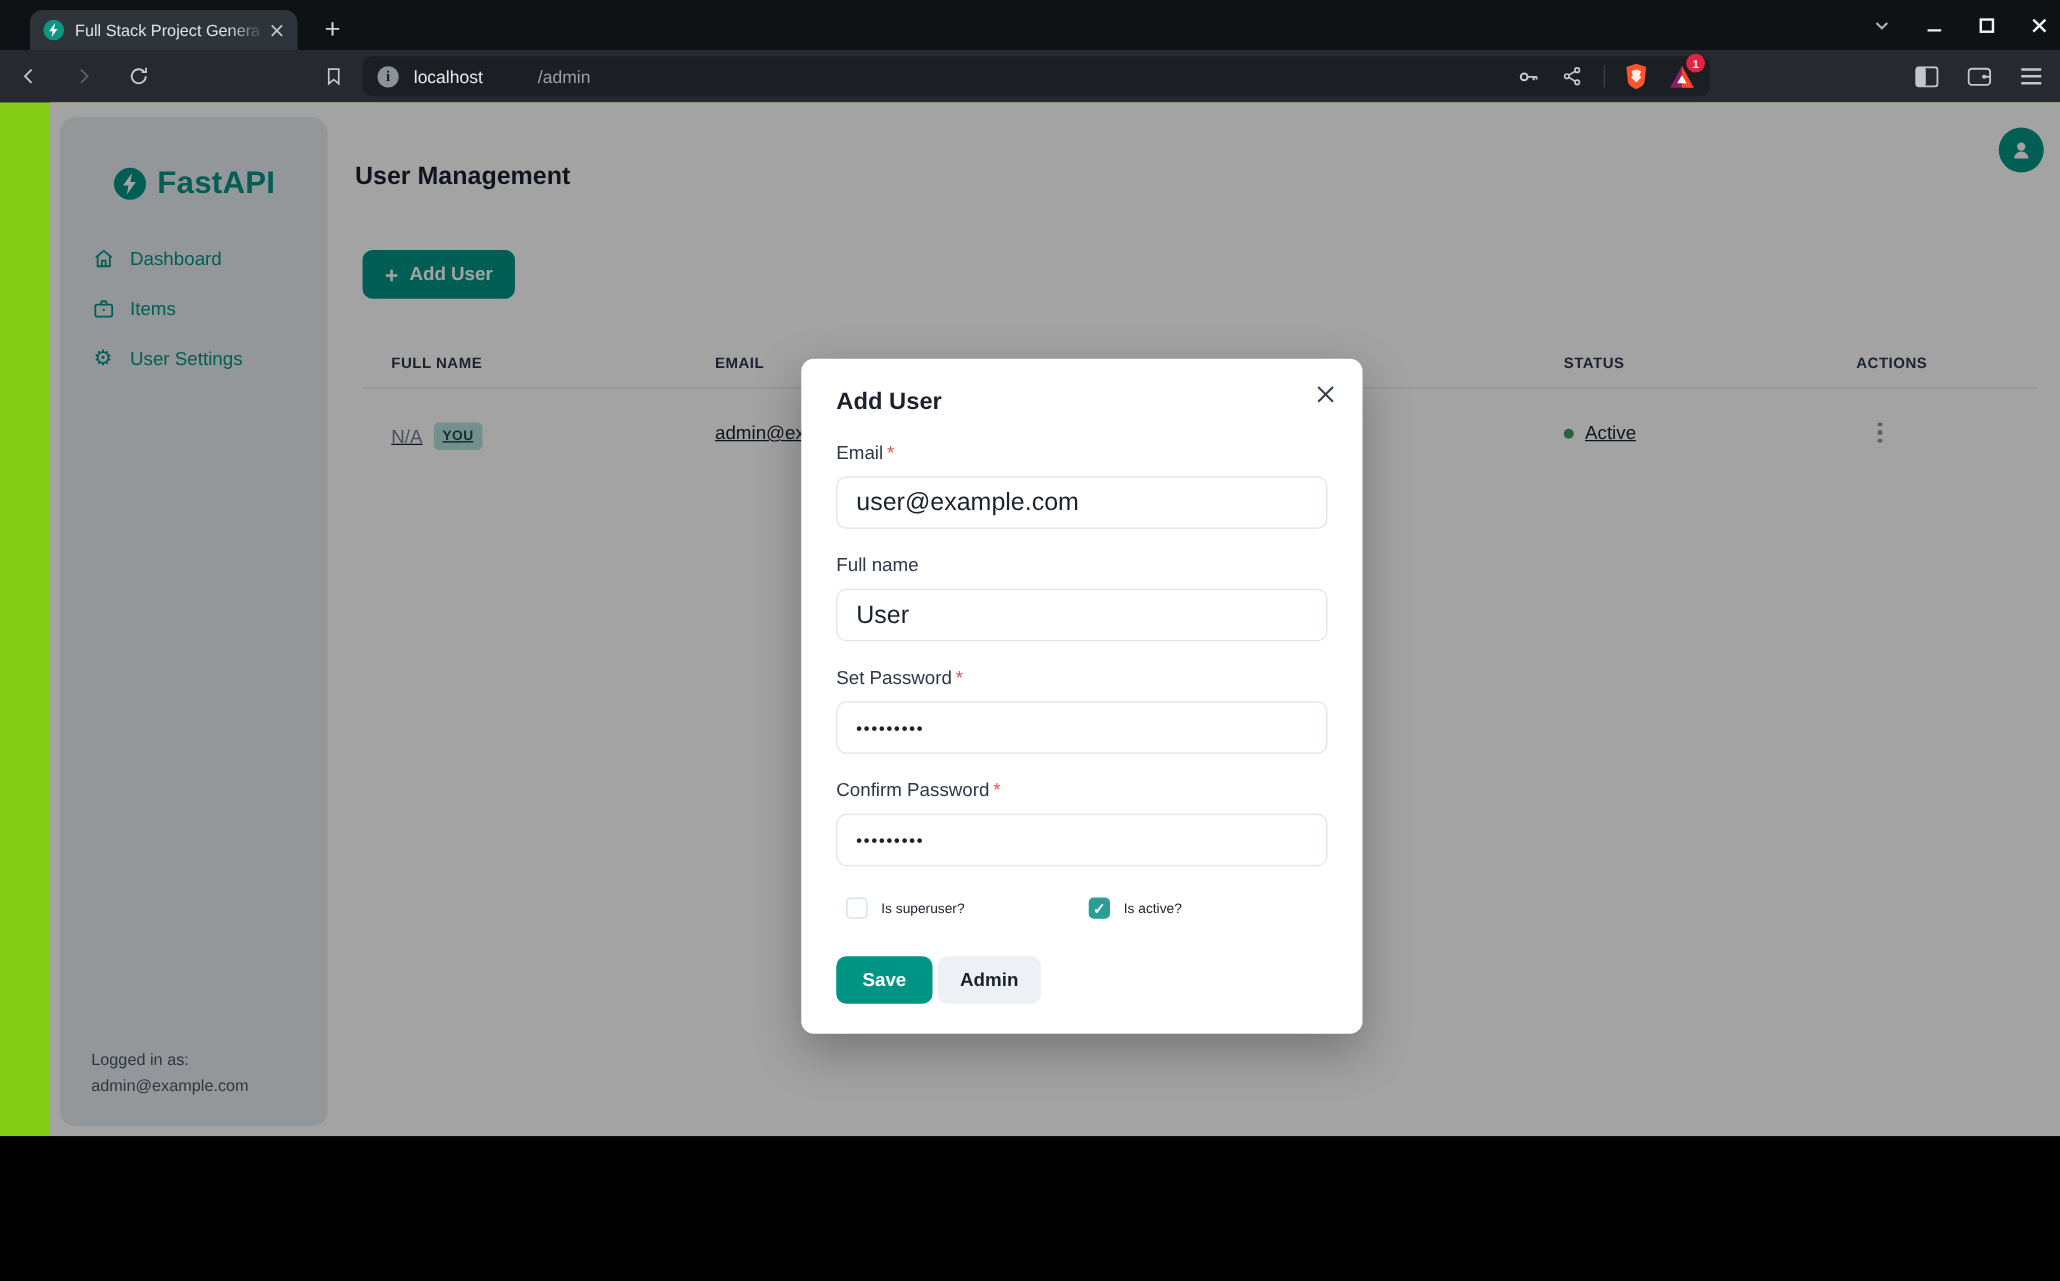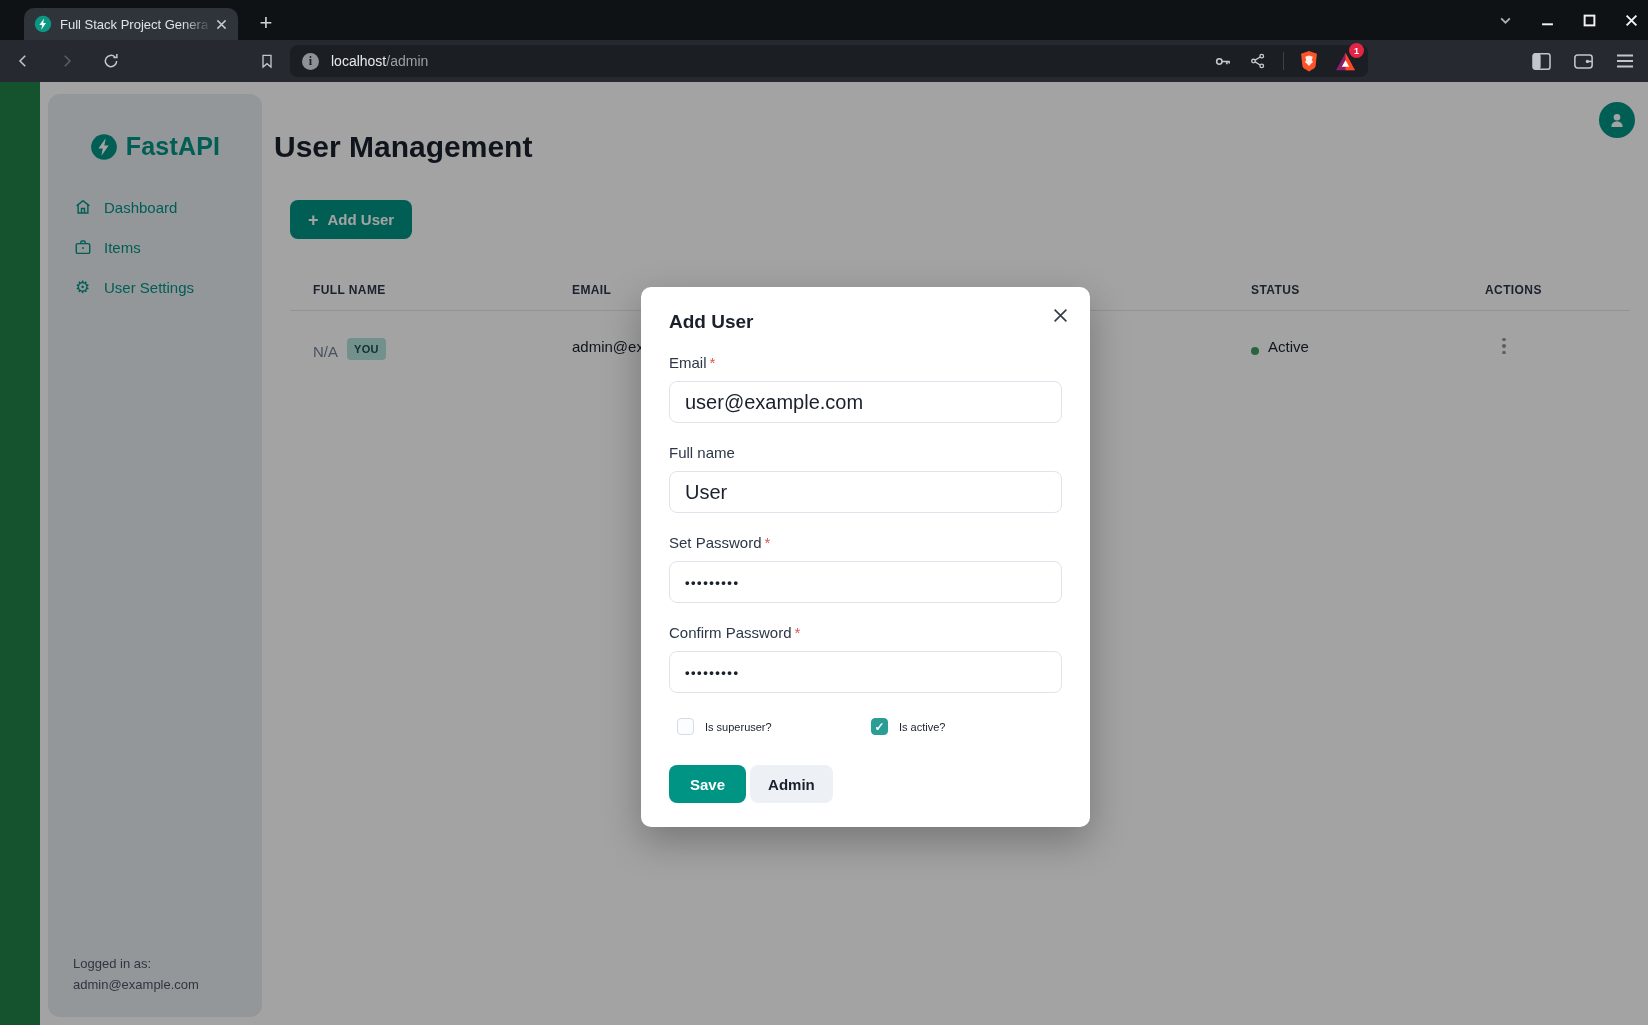--- a/index.html
+++ b/index.html
@@ -1,17 +1,17 @@
 <!DOCTYPE html>
 <html style="--teal: #009485; --checkbox_teal: #2a9d95; --status_green: #3f9e63; --badge_bg: #b5e3dc; --badge_text: #1d4e48; --asterisk: #e05656; --brave_orange: #fb542b; --badge_red: #e32444;"><head>
 <meta charset="utf-8">
 <style>
   * { margin:0; padding:0; box-sizing:border-box; }
   body { background:#000; font-family:"Liberation Sans", sans-serif; }
-  .screen { position:relative; width:1648px; height:1025px; background:#14532d; overflow:hidden; }
+  .screen { position:relative; width:1648px; height:909px; background:#84cc16; overflow:hidden; }
 
   
   .tabbar { position:absolute; top:0; left:0; right:0; height:40px; background:#0f1215; }
   .tab { position:absolute; left:24px; top:8px; width:214px; height:32px; background:#2f343a;
          border-radius:10px 10px 0 0; display:flex; align-items:center; padding:0 8px 0 10px; }
   .favicon { width:18px; height:18px; flex:0 0 auto; }
   .tab-title { flex:1; margin-left:8px; color:#e0e3e6; font-size:13px; white-space:nowrap;
                overflow:hidden; position:relative; }
   .tab-title::after { content:''; position:absolute; right:0; top:0; bottom:0; width:30px;
                background:linear-gradient(90deg, rgba(47,52,58,0), #2f343a); }
@@ -27,21 +27,21 @@
   .navbtn { width:22px; height:22px; display:flex; align-items:center; justify-content:center; color:#c3c7cb; }
   .navbtn.disabled { color:#5a5f66; }
   .bookmark-btn { position:absolute; left:256px; top:10px; width:22px; height:22px; color:#c3c7cb;
                display:flex; align-items:center; justify-content:center; }
   .urlbar { position:absolute; left:290px; top:5px; width:1078px; height:32px; background:#1b1e23;
             border-radius:8px; display:flex; align-items:center; padding:0 12px; }
   .info-chip { width:17px; height:17px; border-radius:50%; background:#8d9297; color:#1b1e23;
             font-size:12px; font-weight:700; display:flex; align-items:center; justify-content:center;
             font-family:"Liberation Serif", serif; }
   .url-text { margin-left:12px; font-size:14px; color:#e8eaed; }
-  .url-text .path { color:#9aa0a6; }
+  .url-text .path { color:#9aa0a6;padding-left:44px; }
   .url-spacer { flex:1; }
   .url-icon { width:22px; height:22px; margin-left:14px; color:#c6c9cd; display:flex; align-items:center; justify-content:center; }
   .url-div { width:1px; height:18px; background:#3d4248; margin-left:14px; }
   .rewards-wrap { position:relative; }
   .count-badge { position:absolute; top:-7px; right:-8px; min-width:15px; height:15px; border-radius:8px;
             background:var(--badge_red,#e32444); color:#fff; font-size:9px; font-weight:700;
             display:flex; align-items:center; justify-content:center; padding:0 3px; }
   .tb-right { position:absolute; right:12px; top:0; height:42px; display:flex; align-items:center; gap:20px; color:#c3c7cb; }
   .tb-icon { width:22px; height:22px; display:flex; align-items:center; justify-content:center; }
 
@@ -56,29 +56,29 @@
   .menu-item { display:flex; align-items:center; gap:12px; height:40px; border-radius:10px;
           padding:0 11px; color:var(--teal,#009485); font-size:15px; cursor:pointer; }
   .menu-item.active { background:#d7dde1; }
   .menu-icon { width:19px; height:19px; display:flex; align-items:center; justify-content:center; }
   .gear-glyph { font-family:"DejaVu Sans", sans-serif; font-size:17px; line-height:1; }
   .sidebar-footer { position:absolute; left:25px; bottom:22px; font-size:13px; color:#4a5568; line-height:21px; }
 
   .avatar { position:absolute; right:13px; top:20px; width:36px; height:36px; border-radius:50%;
           background:var(--teal,#009485); display:flex; align-items:center; justify-content:center; }
 
-  .page-title { position:absolute; left:234px; top:48px; font-size:30px; font-weight:700; color:#1a202c; }
+  .page-title { position:absolute; left:244px; top:48px; font-size:20px; font-weight:700; color:#1a202c; }
   .add-user-btn { position:absolute; left:250px; top:118px; height:39px; padding:0 18px;
           background:var(--teal,#009485); color:#fff; border:none; border-radius:8px; font-size:15px;
           font-weight:700; display:flex; align-items:center; gap:9px; font-family:inherit; }
   .plus-glyph { font-size:18px; font-weight:700; line-height:1; }
 
   .th { position:absolute; top:201px; font-size:12px; font-weight:700; color:#2d3748; letter-spacing:.4px; }
   .thead-divider { position:absolute; left:250px; right:18px; top:228px; height:1px; background:#e2e8f0; }
-  .td { position:absolute; top:256px; font-size:15px; color:#1a202c; display:flex; align-items:flex-end; }
+  .td { position:absolute; top:256px; font-size:15px; color:#1a202c; display:flex; align-items:center;text-decoration:underline; }
   .muted { color:#718096; }
   .you-badge { margin-left:9px; background:var(--badge_bg,#b5e3dc); color:var(--badge_text,#1d4e48);
           font-size:11px; font-weight:700; letter-spacing:.3px; padding:5px 7px; border-radius:4px; }
   .status-dot { width:8px; height:8px; border-radius:50%; background:var(--status_green,#3f9e63); margin-right:9px; }
   .kebab-btn { position:absolute; left:1450px; top:250px; width:28px; height:28px; display:flex;
           flex-direction:column; align-items:center; justify-content:center; gap:3px; background:none; border:none; }
   .kebab-btn i { width:3.5px; height:3.5px; border-radius:50%; background:#8f98a3; }
 
   .backdrop { position:absolute; inset:0; background:rgba(0,0,0,.36); }
 

